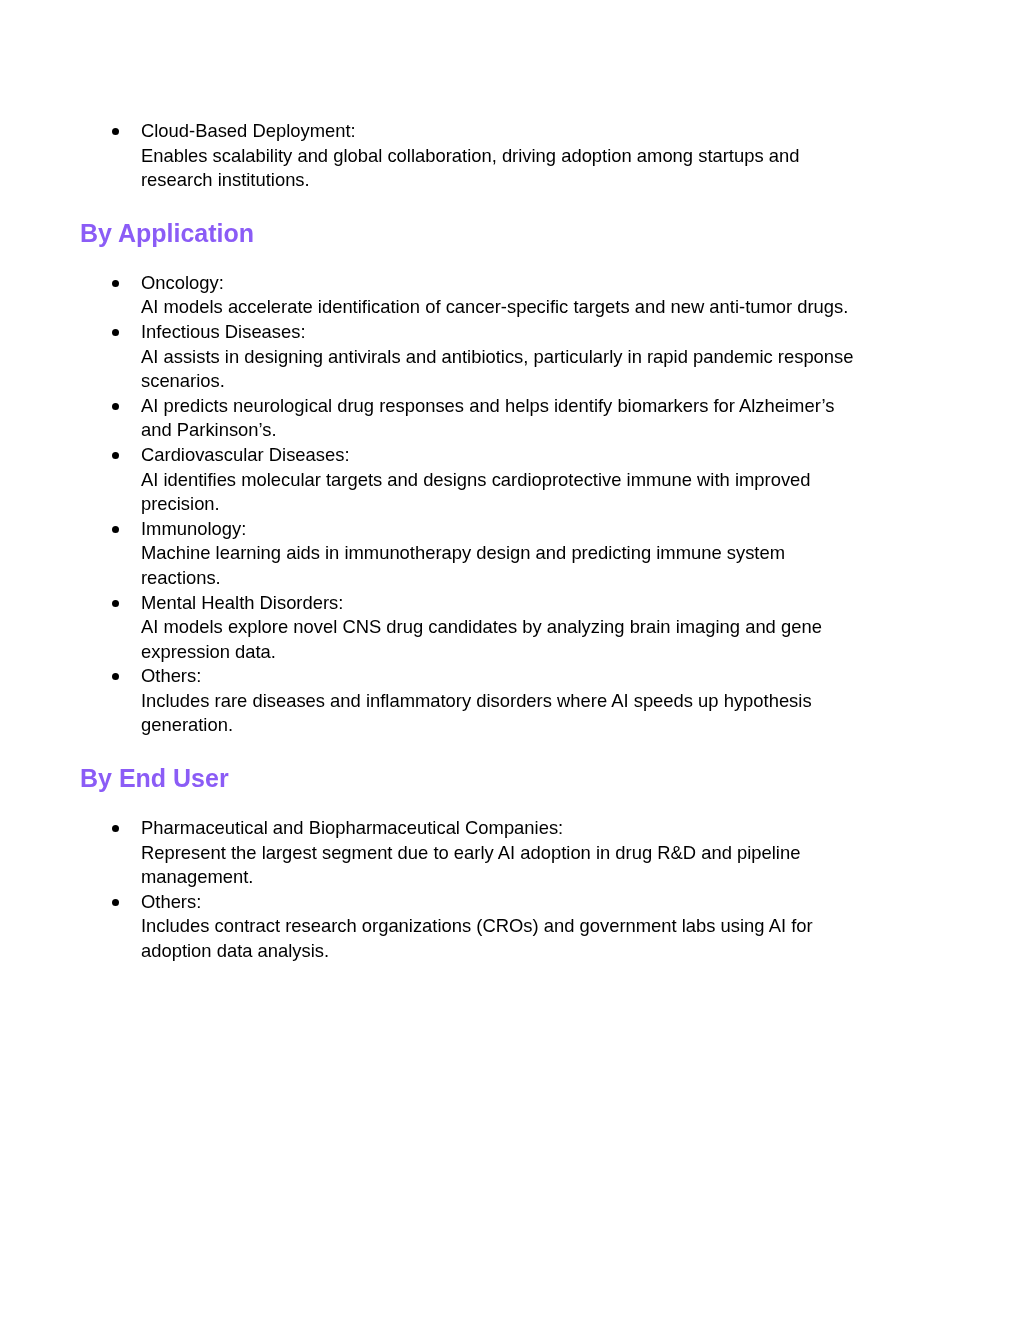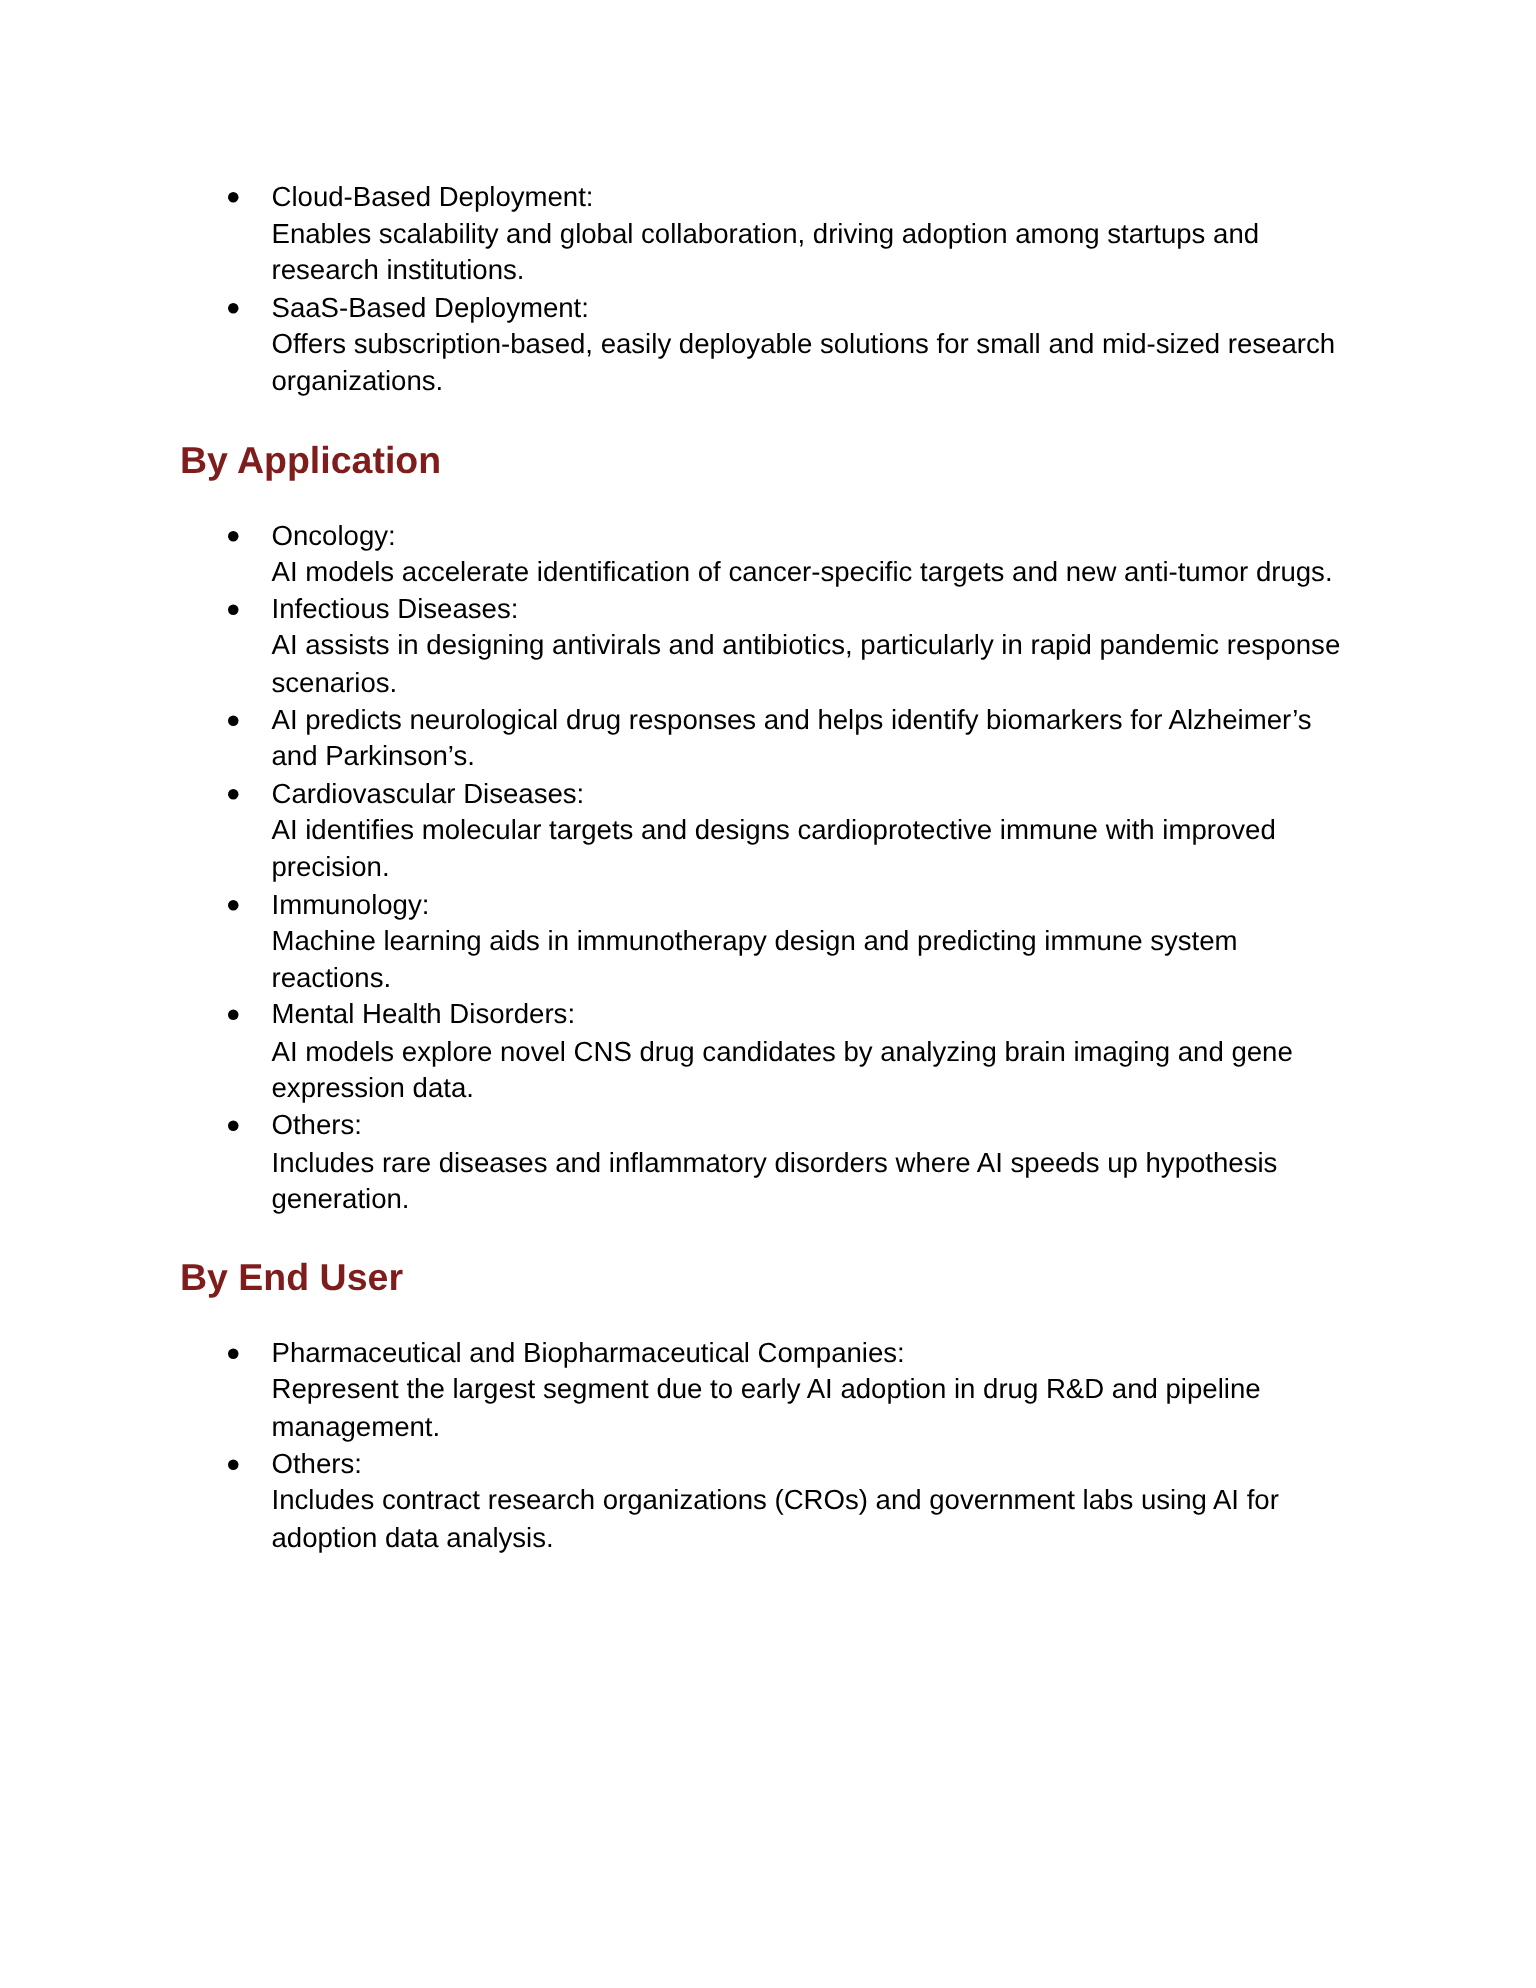--- a/index.html
+++ b/index.html
@@ -12,29 +12,29 @@
     height: 1325px;
     overflow: hidden;
     font-family: "Liberation Sans", "DejaVu Sans", sans-serif;
     color: #000000;
   }
   .page {
     width: 1024px;
     height: 1325px;
     background: #ffffff;
     box-sizing: border-box;
-    padding: 119px 120px 0 120px;
+    padding: 119px 120px 0 80px;
   }
   .doc-section { margin: 0; }
   .section-heading {
     font-size: 25px;
     font-weight: bold;
     line-height: 32px;
     margin: 24px 0 22px 0;
-    color: #7f1d1d;
+    color: #8b5cf6;
     letter-spacing: 0;
   }
   ul.bullet-list {
     list-style: none;
     margin: 0;
     padding: 0 0 0 61px;
   }
   li.bullet-item {
     position: relative;
     font-size: 18.4px;
@@ -62,25 +62,20 @@
   <div id="content">
   <section class="doc-section">
 
     <ul class="bullet-list">
   <li class="bullet-item">
     <span class="bullet-dot"></span>
     <span class="item-title">Cloud-Based Deployment:</span>
     <span class="item-desc">Enables scalability and global collaboration, driving adoption among startups and research institutions.</span>
   </li>
 
-  <li class="bullet-item">
-    <span class="bullet-dot"></span>
-    <span class="item-title">SaaS-Based Deployment:</span>
-    <span class="item-desc">Offers subscription-based, easily deployable solutions for small and mid-sized research organizations.</span>
-  </li>
 </ul>
   </section>
 
   <section class="doc-section">
     <h2 class="section-heading">By Application</h2>
     <ul class="bullet-list">
   <li class="bullet-item">
     <span class="bullet-dot"></span>
     <span class="item-title">Oncology:</span>
     <span class="item-desc">AI models accelerate identification of cancer-specific targets and new anti-tumor drugs.</span>

